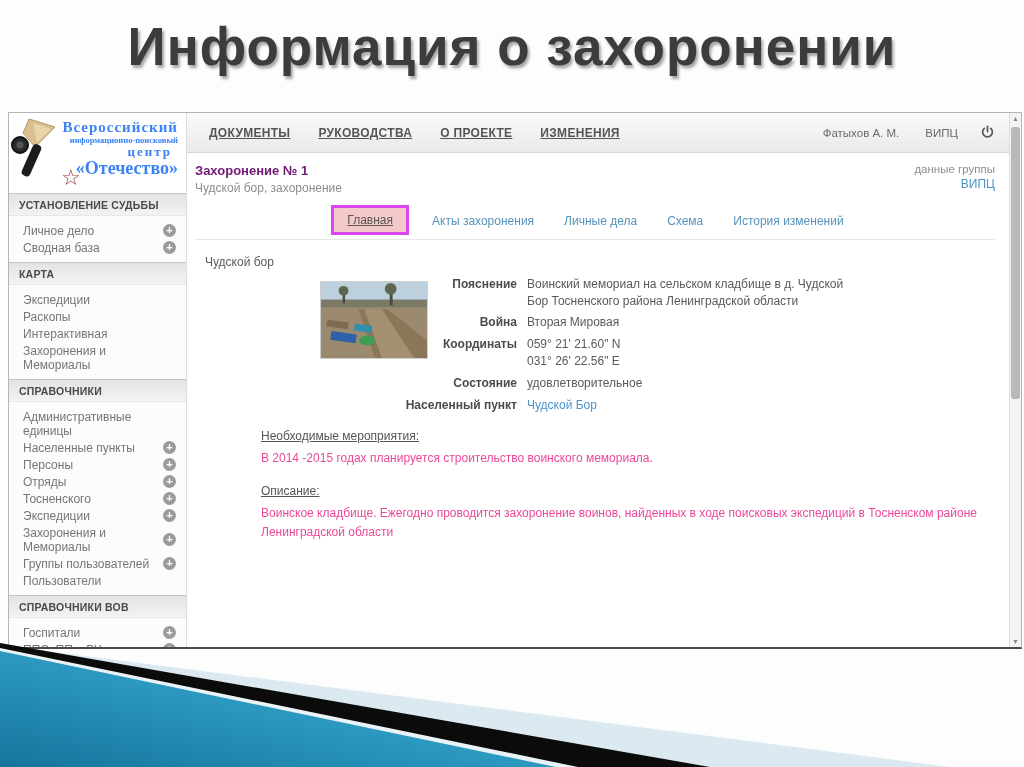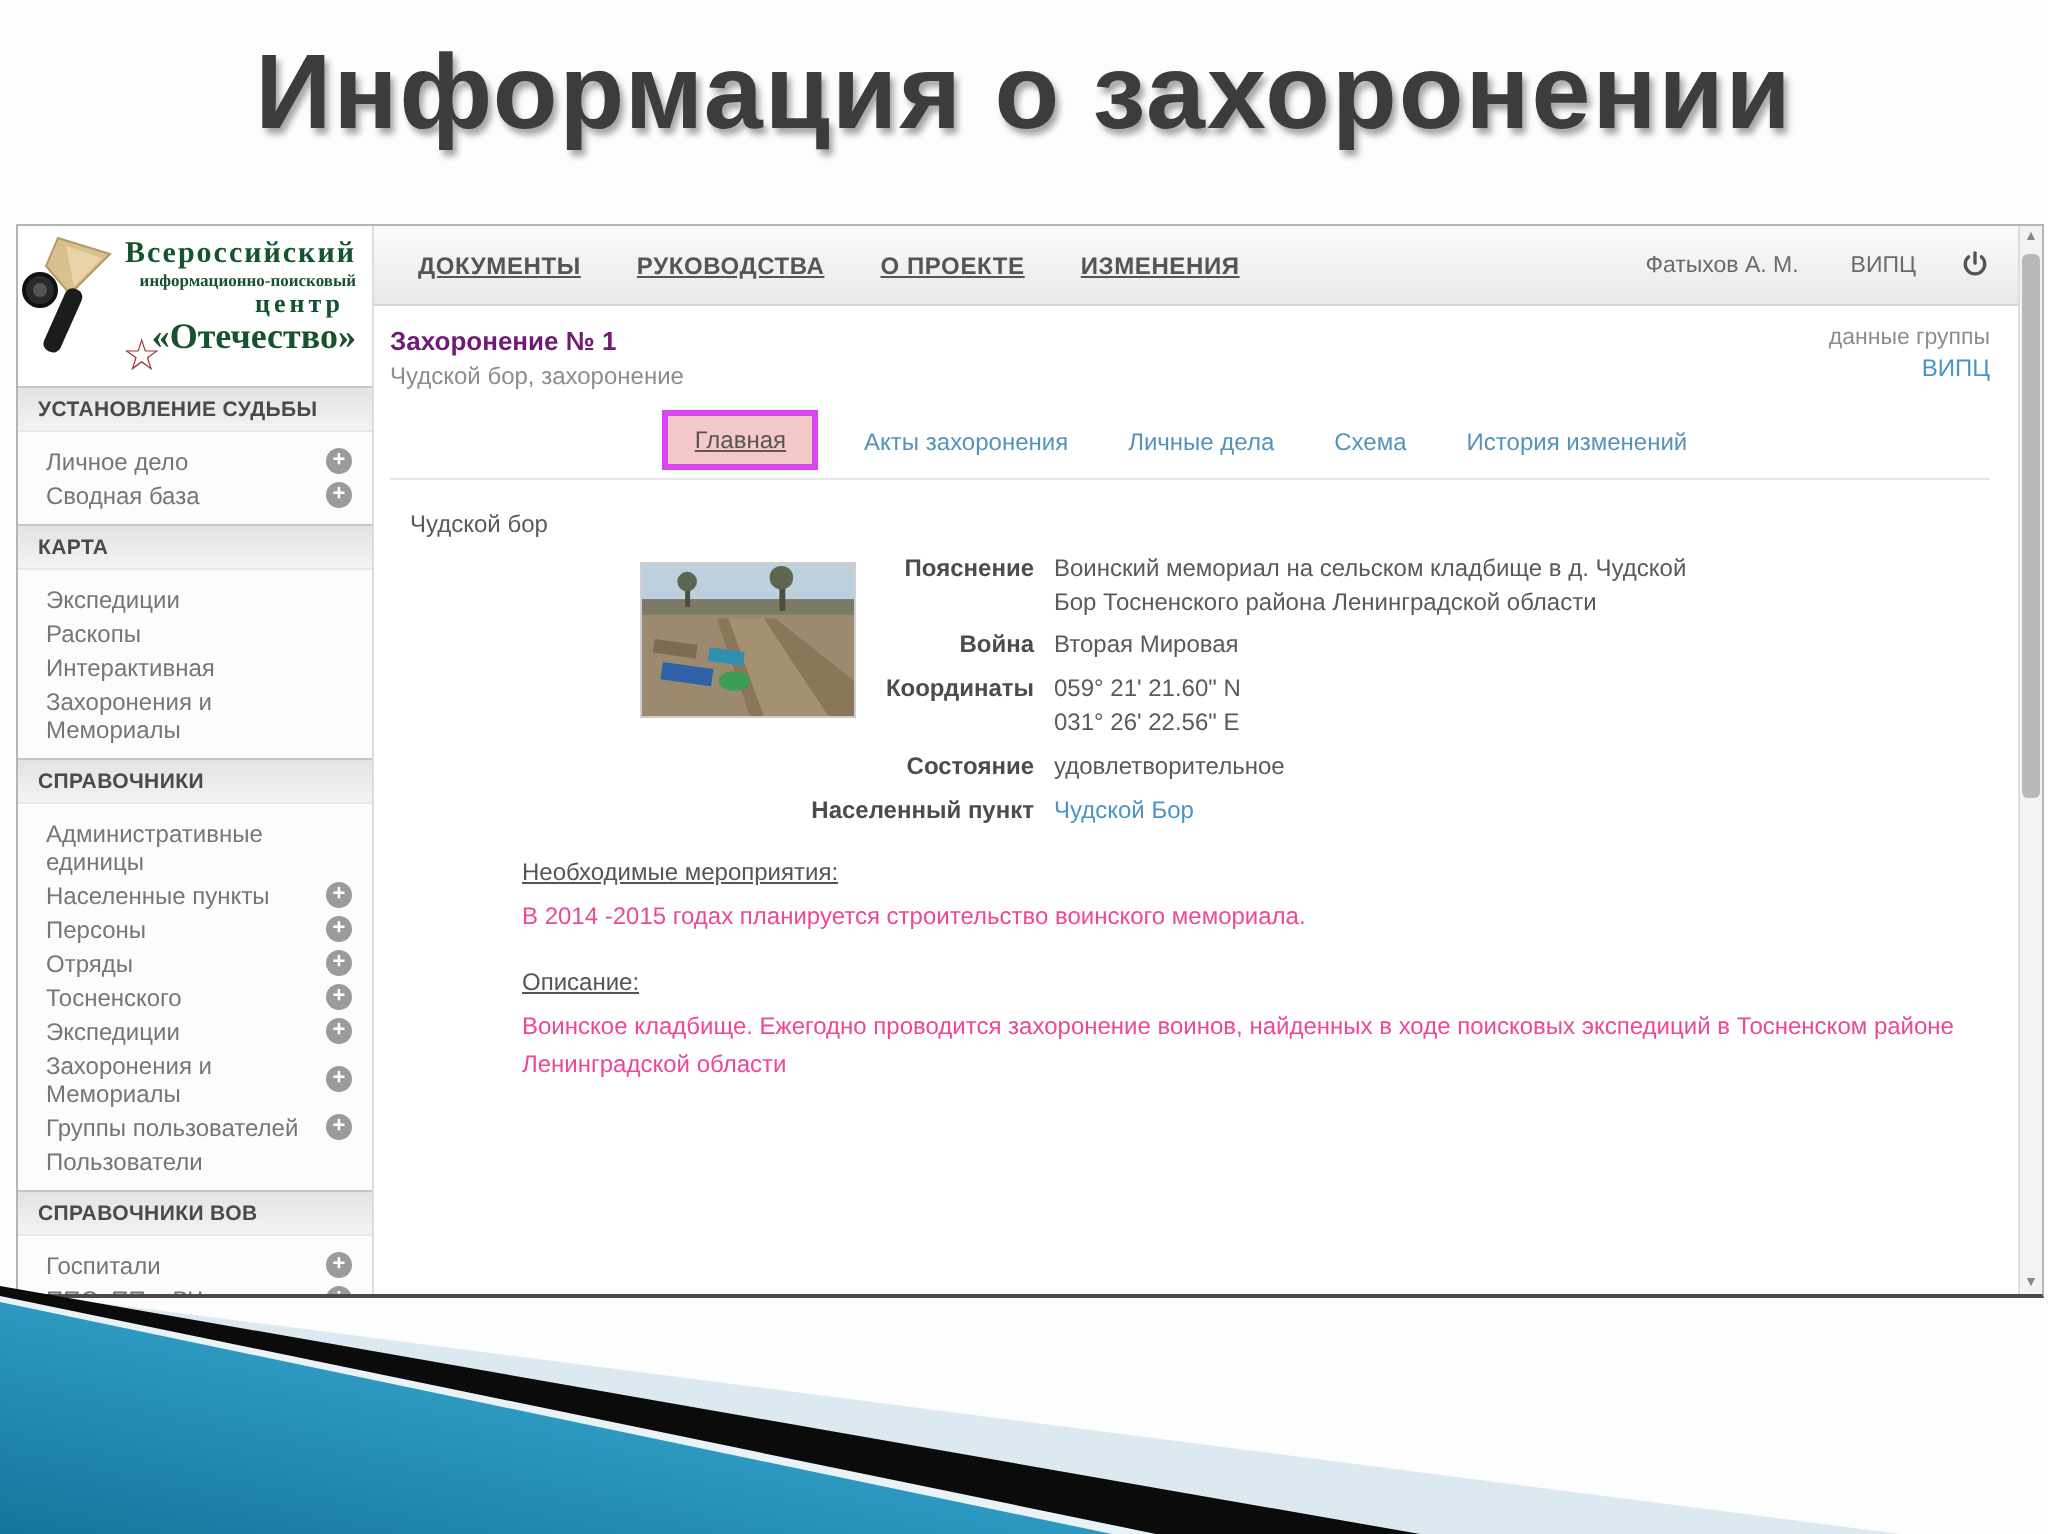--- a/index.html
+++ b/index.html
@@ -13,21 +13,21 @@
     text-shadow:2px 3px 3px rgba(0,0,0,0.35); }
 
   
   .app { position:absolute; left:8px; top:112px; width:1014px; height:537px;
     border:1px solid #b5b5b5; border-bottom:2px solid #4a4a4a; background:#fff;
     display:flex; font-size:12px; color:#5a5a5a; }
 
   
   .sidebar { width:178px; background:#fcfcfc; border-right:1px solid #ddd; flex:none; overflow:hidden; }
   .logo { height:80px; background:#fff; position:relative; padding:6px 8px 6px 4px; }
-  .logo-text { text-align:right; color:#14532d; font-family:"Liberation Serif", serif; line-height:1.1; }
+  .logo-text { text-align:right; color:#3b82f6; font-family:"Liberation Serif", serif; line-height:1.1; }
   .logo-l1 { font-size:15px; font-weight:bold; letter-spacing:1px; }
   .logo-l2 { font-size:8.5px; font-weight:bold; }
   .logo-l3 { font-size:13px; font-weight:bold; letter-spacing:2px; padding-right:6px; }
   .logo-l4 { font-size:18px; font-weight:bold; }
   .logo-star { position:absolute; left:52px; bottom:4px; color:#9e3434; font-size:22px; line-height:1; }
   .logo-tool { position:absolute; left:2px; top:4px; }
   .sb-header { background:linear-gradient(#e3e3e3,#f3f3f3); border-top:1px solid #c6c6c6;
     border-bottom:1px solid #e8e8e8; padding:5px 10px 4px; font-size:10.5px; font-weight:bold;
     color:#4a4a4a; letter-spacing:0.2px; }
   .sb-item { display:flex; align-items:center; padding:1.5px 10px 1.5px 14px; color:#767676;

